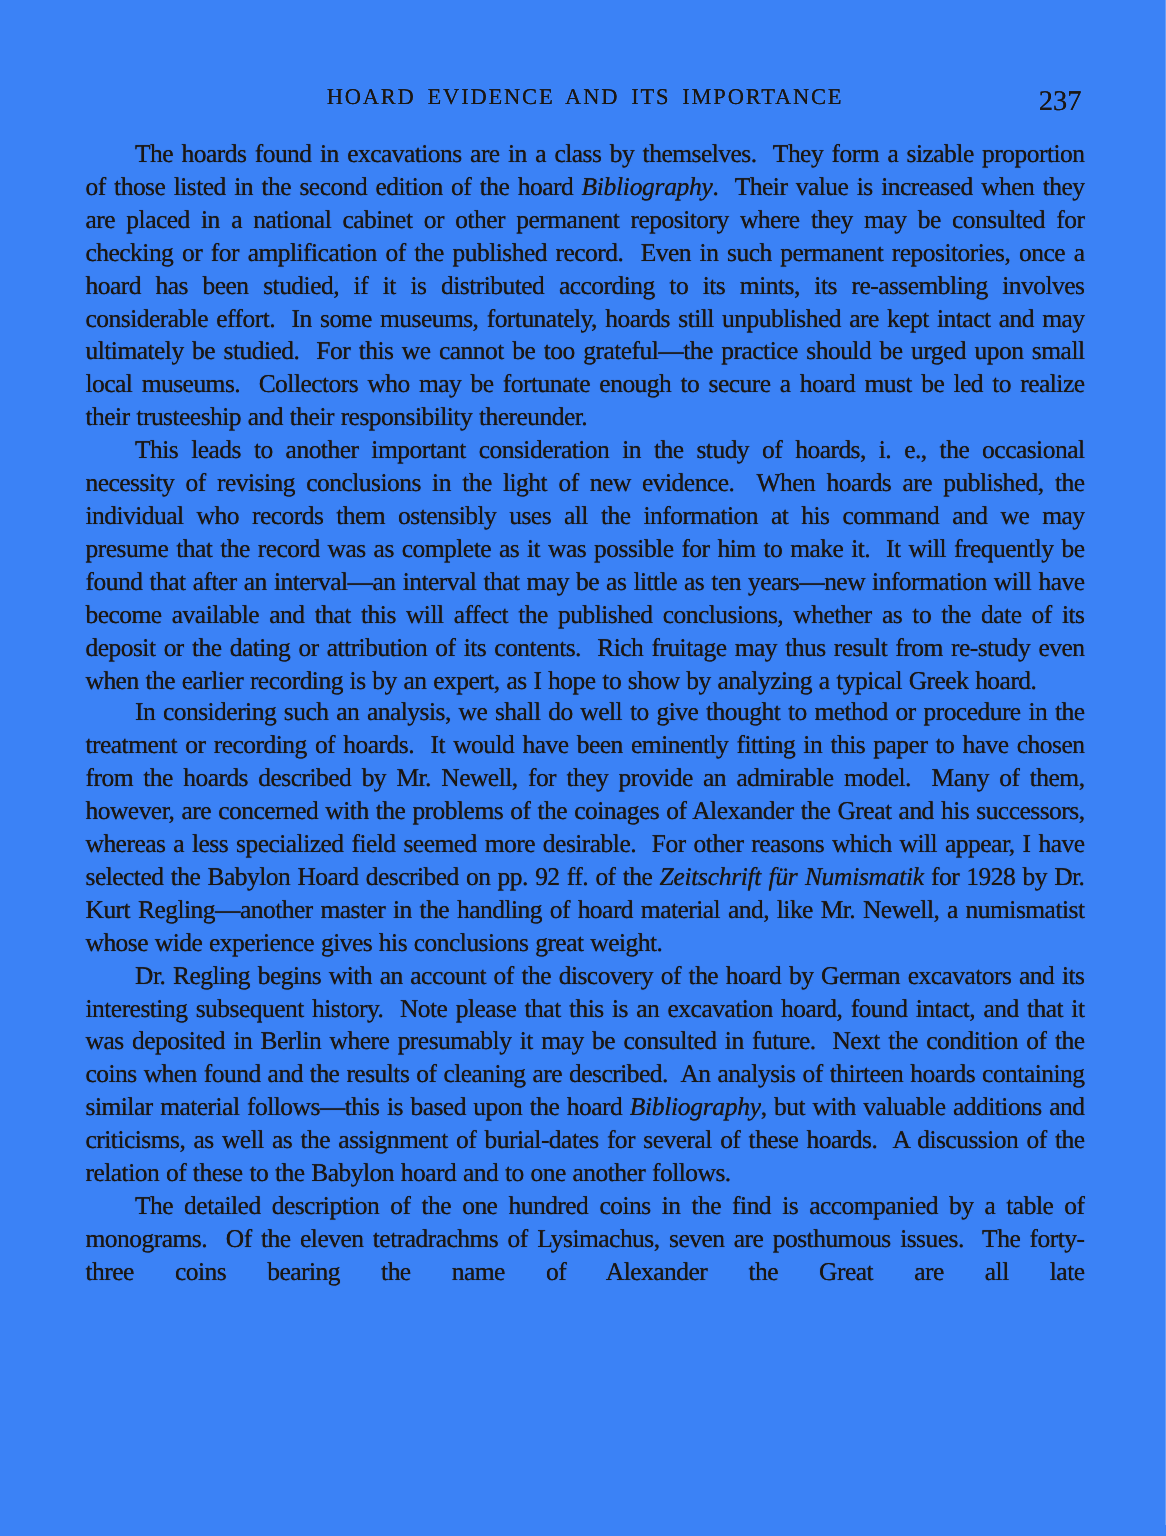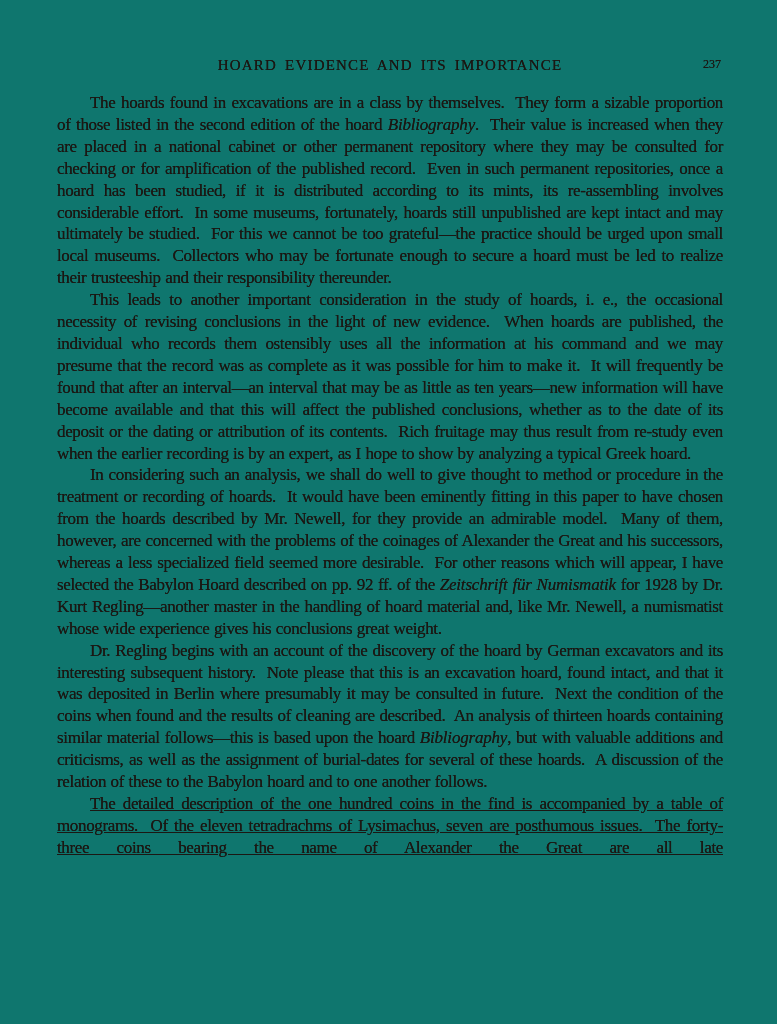--- a/index.html
+++ b/index.html
@@ -11,21 +11,21 @@
     height: 1024px;
     background: #fcfcfa;
     overflow: hidden;
     font-family: "Liberation Serif", "DejaVu Serif", serif;
     color: #1b1713;
   }
   .page {
     position: relative;
     width: 777px;
     height: 1024px;
-    background: #0f766e;
+    background: #3b82f6;
   }
   .running-header {
     position: absolute;
     top: 57px;
     left: 57px;
     width: 666px;
     height: 20px;
   }
   .running-title {
     display: block;
@@ -33,21 +33,21 @@
     font-size: 15px;
     letter-spacing: 1.2px;
     word-spacing: 3px;
     white-space: nowrap;
     text-shadow: 0 0 0.4px currentColor;
   }
   .folio {
     position: absolute;
     right: 2px;
     top: 0;
-    font-size: 12px;
+    font-size: 19px;
     text-shadow: 0 0 0.4px currentColor;
   }
   .body-text {
     position: absolute;
     top: 92px;
     left: 57px;
     width: 666px;
   }
   .para {
     margin: 0;
@@ -58,21 +58,20 @@
     letter-spacing: -0.35px;
     word-spacing: 0.6px;
     text-shadow: 0 0 0.45px currentColor;
   }
   .para em {
     font-style: italic;
     letter-spacing: -0.2px;
   }
   .para.flush-last {
     text-align-last: justify;
-    text-decoration: underline;
   }
 </style>
 </head>
 <body>
 
 <div class="page">
 
   <div class="running-header">
     <span class="running-title">HOARD EVIDENCE AND ITS IMPORTANCE</span>
     <span class="folio">237</span>

